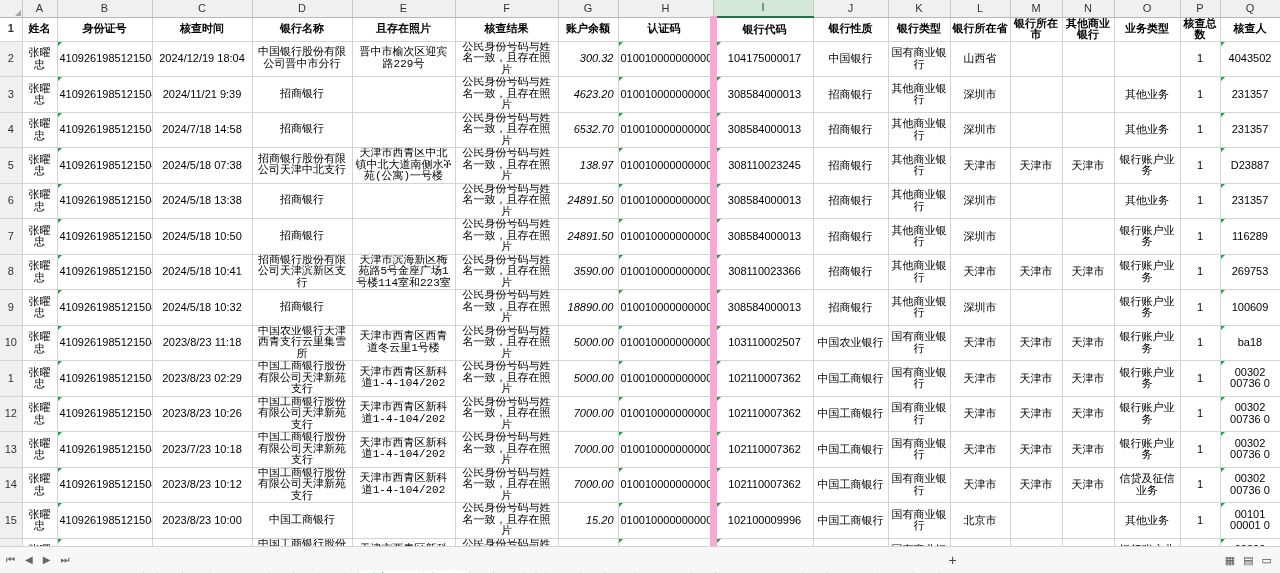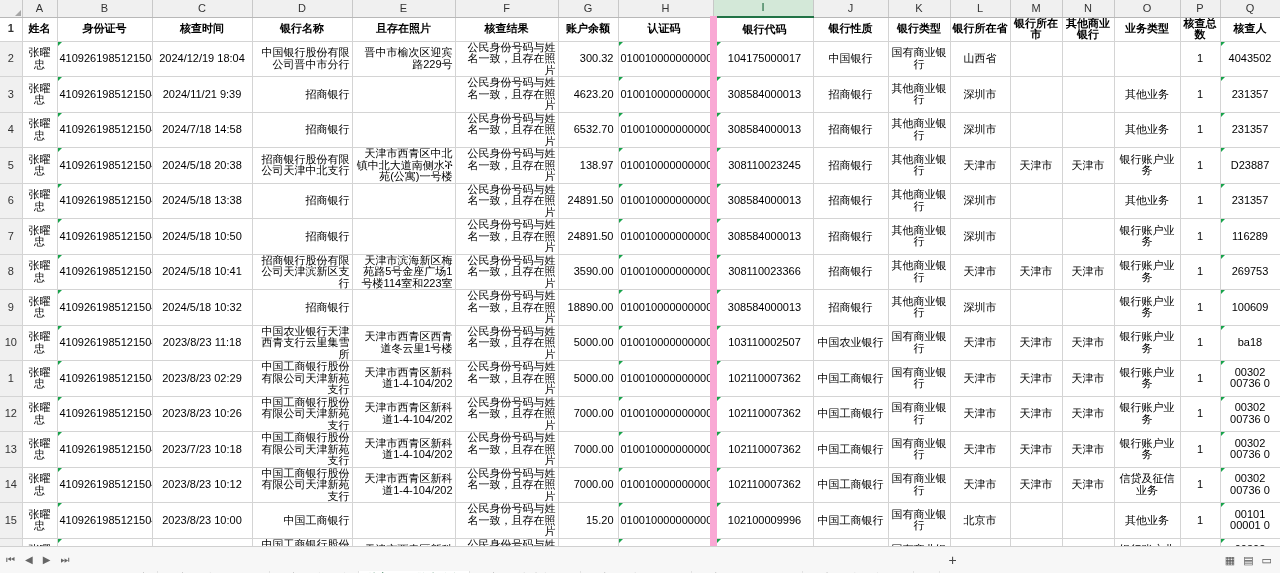--- a/index.html
+++ b/index.html
@@ -95,22 +95,22 @@
   }
   
   tr.hdr td {
     text-align: center;
     font-weight: bold;
     background: #fff;
     height: 20px;
   }
   
   .c { text-align: center; }
-  .l { text-align: right; }
-  .r { text-align: right; padding-right: 4px !important; }
+  .l { text-align: center; font-family: Liberation Mono, monospace; }
+  .r { text-align: right; padding-right: 4px !important; font-style: italic; }
   .tight { font-size: 10px; line-height: 11px; }
   .two-line { font-size: 10px; line-height: 11px; }
 
   
   .mark { position: relative; }
   .mark::before {
     content: "";
     position: absolute;
     left: 0; top: 0;
     width: 0; height: 0;
@@ -308,21 +308,21 @@
             <td class="c"></td>
             <td class="c"></td>
             <td class="c">其他业务</td>
             <td class="c">1</td>
             <td class="c tight mark">231357</td>
           </tr>
           <tr>
             <td class="rowhead">5</td>
             <td class="c">张曜忠</td>
             <td class="c tight mark">410926198512150412</td>
-            <td class="c">2024/5/18 20:38</td>
+            <td class="c">2024/5/18 07:38</td>
             <td class="l two-line">招商银行股份有限公司天津中北支行</td>
             <td class="l two-line">天津市西青区中北镇中北大道南侧水ች苑(公寓)一号楼</td>
             <td class="l two-line">公民身份号码与姓名一致，且存在照片</td>
             <td class="r">138.97</td>
             <td class="c tight mark">010010000000000</td>
             <td class="c tight mark selcol">308110023245</td>
             <td class="c">招商银行</td>
             <td class="c">其他商业银行</td>
             <td class="c">天津市</td>
             <td class="c">天津市</td>

